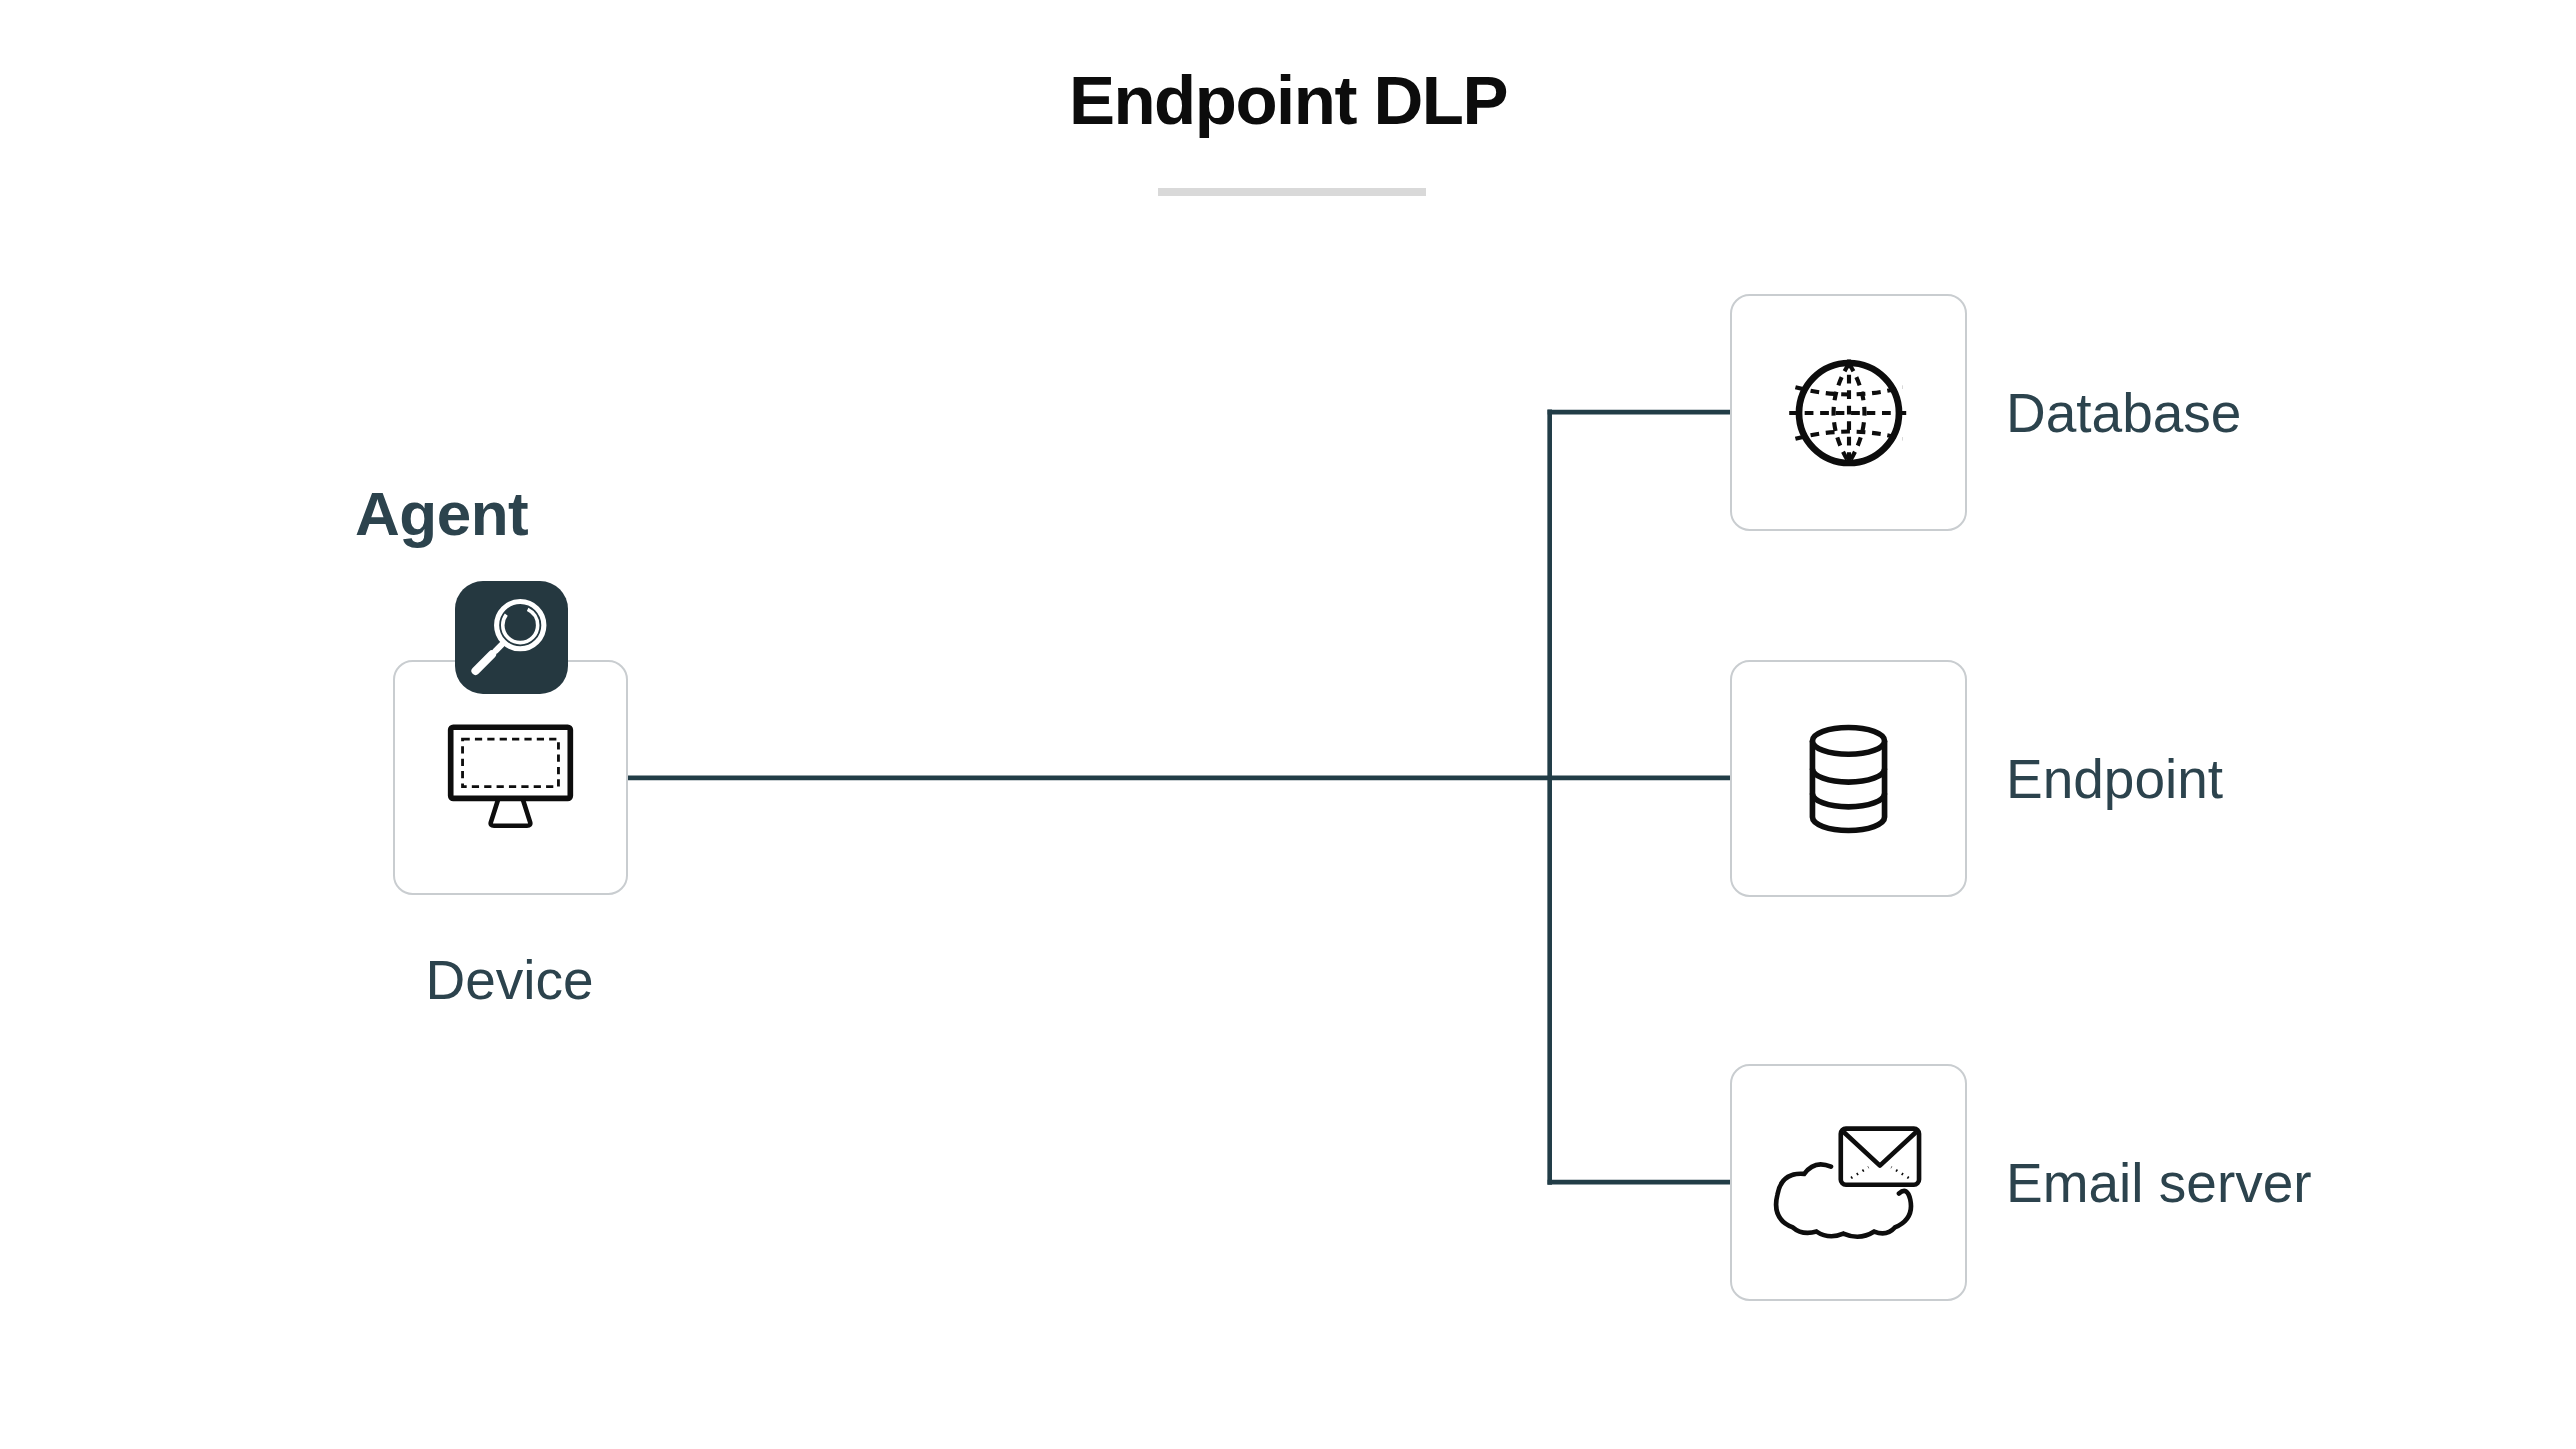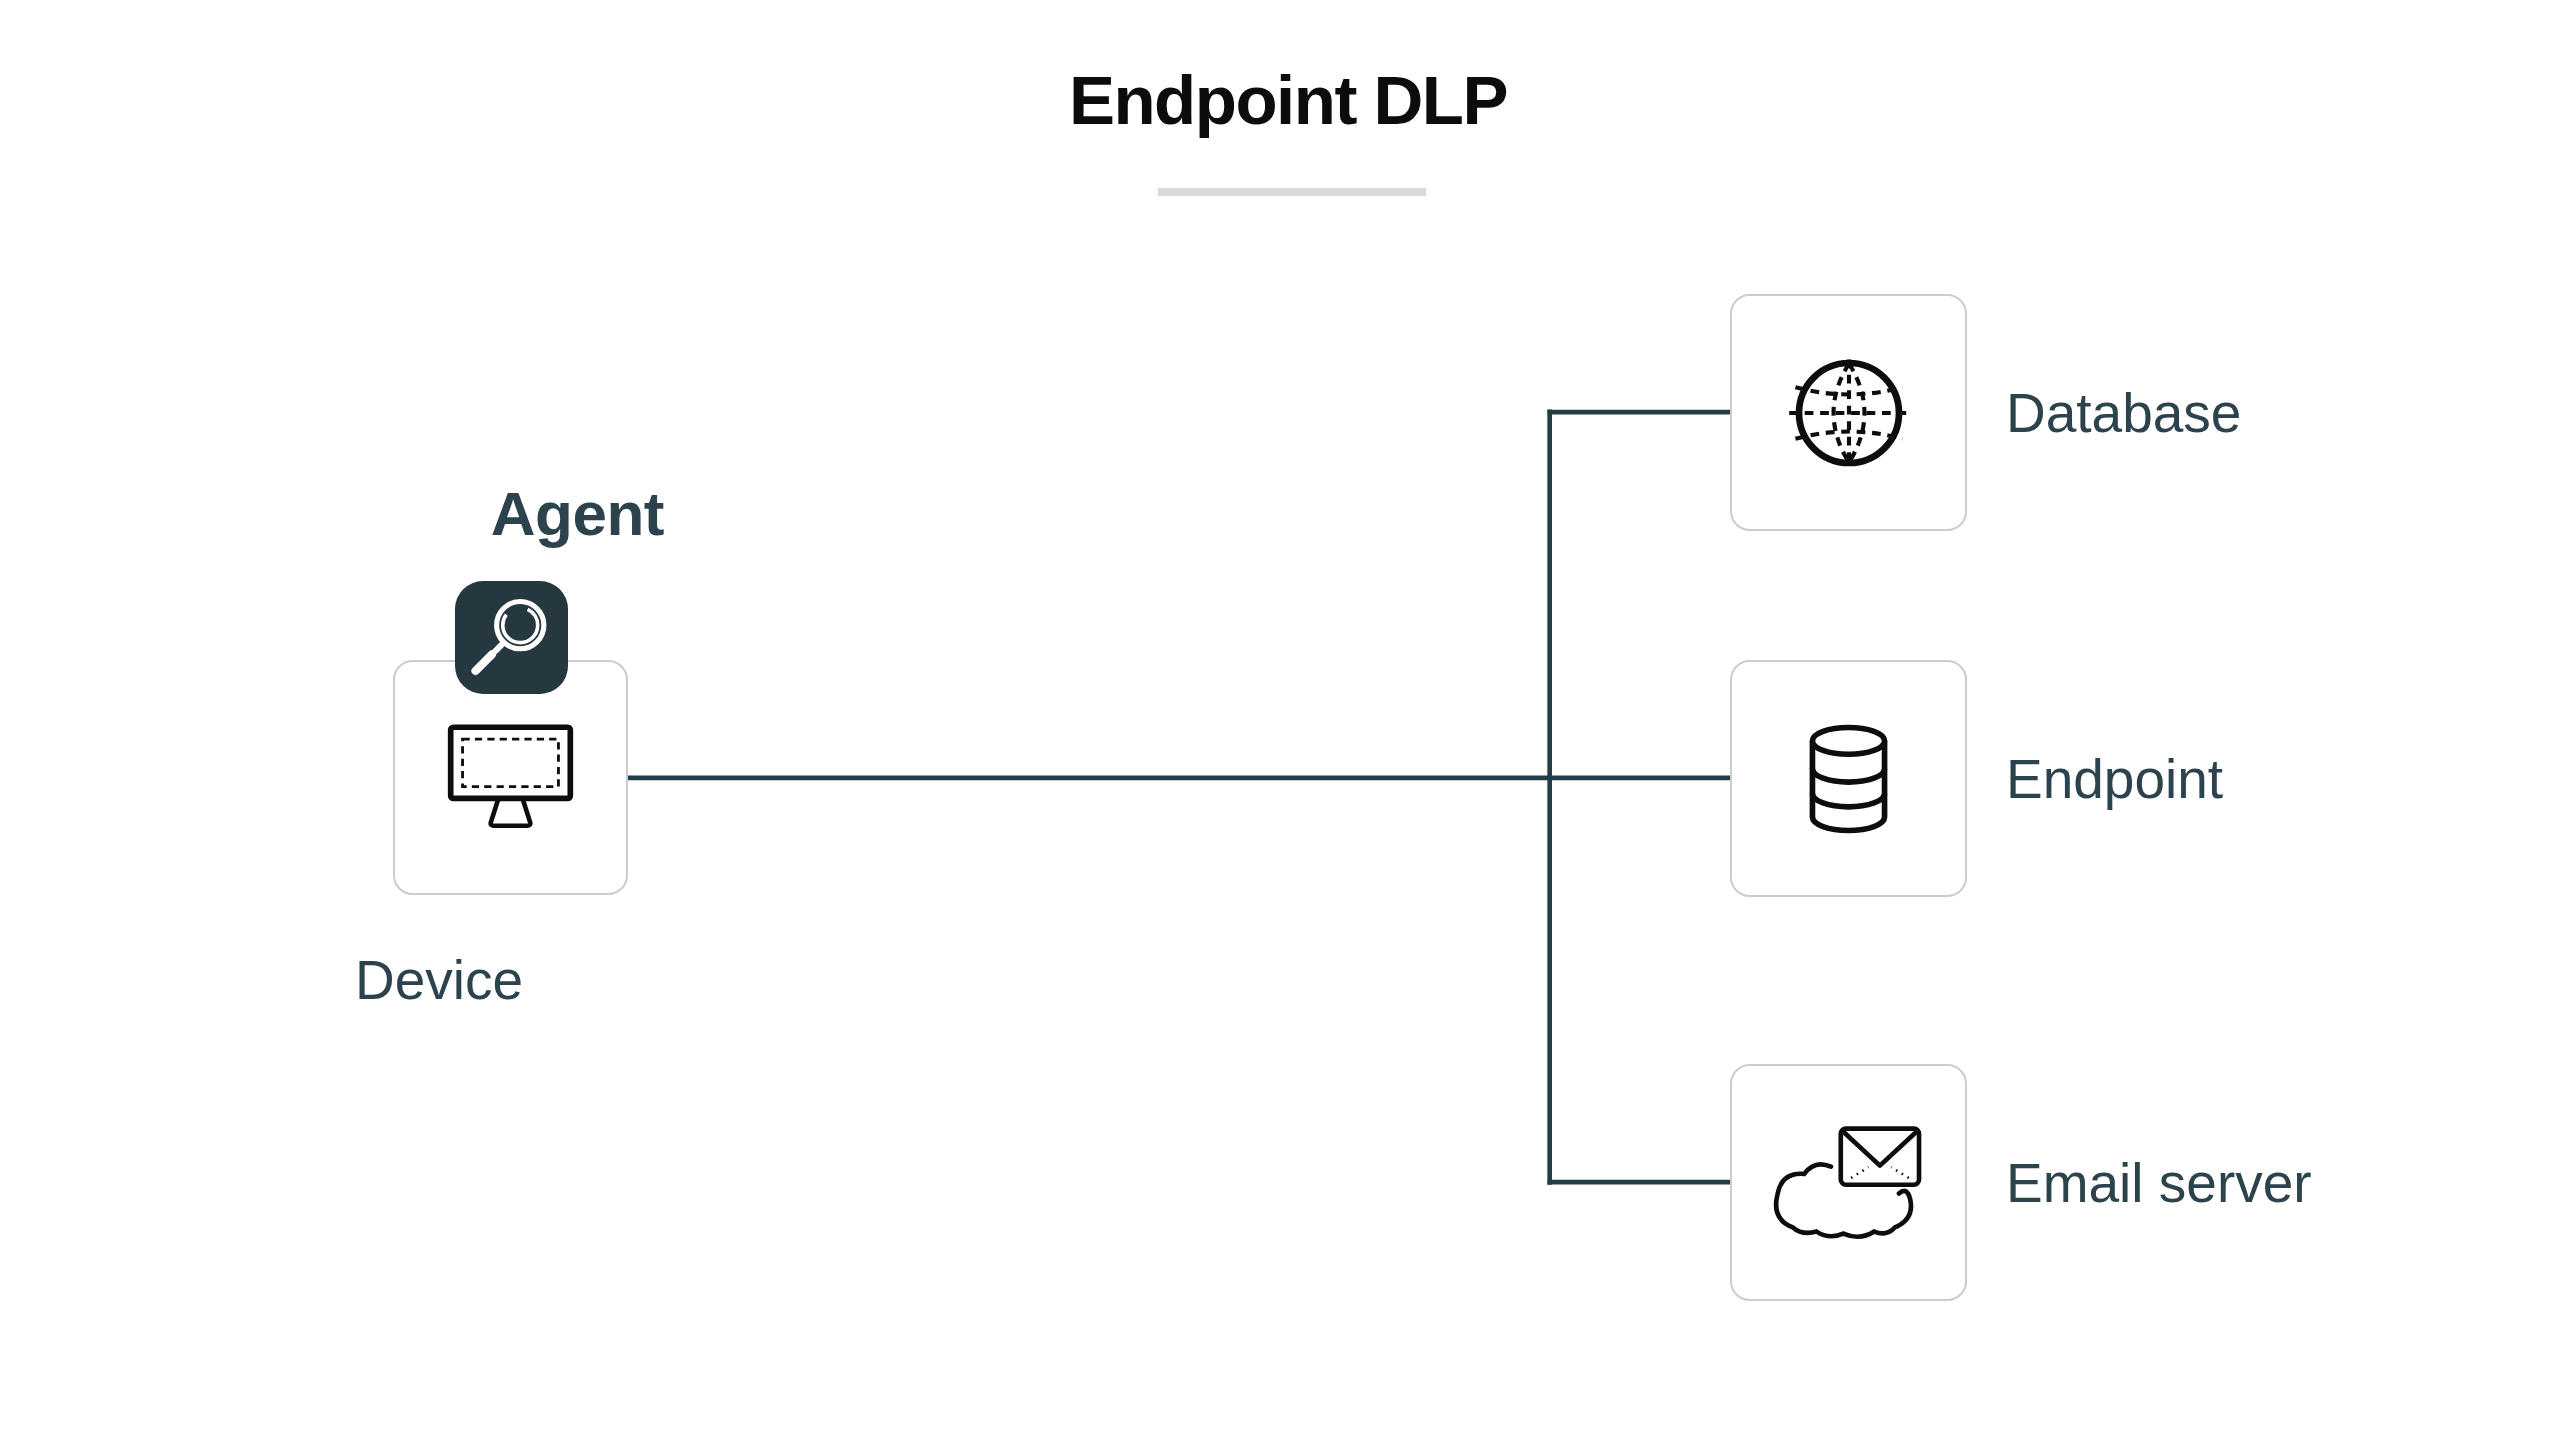--- a/index.html
+++ b/index.html
@@ -13,21 +13,21 @@
   .title{
     left:0;width:2576px;top:61px;text-align:center;
     font-size:69px;font-weight:bold;letter-spacing:-1.5px;color:#0c0c0c;
   }
   .title-underline{
     left:1158px;top:188px;width:268px;height:7.7px;background:#d9d9d9;
   }
 
   
   .agent-label{
-    left:355px;top:478px;width:309px;text-align:right;
+    left:355px;top:478px;width:309px;text-align:left;
     font-size:62px;font-weight:bold;color:#2c434d;letter-spacing:-0.5px;
   }
   .agent-badge{
     left:455px;top:581px;width:113px;height:113px;border-radius:28px;
     background:#253840;display:flex;align-items:center;justify-content:center;
     z-index:3;
   }
 
   
   .node-box{
@@ -35,21 +35,21 @@
     box-sizing:border-box;display:flex;align-items:center;justify-content:center;
     z-index:2;
   }
   .device-box{left:393px;top:660px;width:235px;height:235px;}
   .target-box{left:1730px;width:237px;height:237px;}
   .box-internet{top:294px;}
   .box-database{top:660px;}
   .box-email{top:1064px;}
 
   .device-label{
-    left:355px;top:948px;width:309px;text-align:left;
+    left:355px;top:948px;width:309px;text-align:center;
     font-size:55px;color:#2c434d;
   }
   .target-label{
     left:2006px;height:237px;display:flex;align-items:center;
     font-size:55px;color:#2c434d;white-space:nowrap;
   }
   .label-internet{top:294px;}
   .label-database{top:660px;}
   .label-email{top:1064px;}
 

